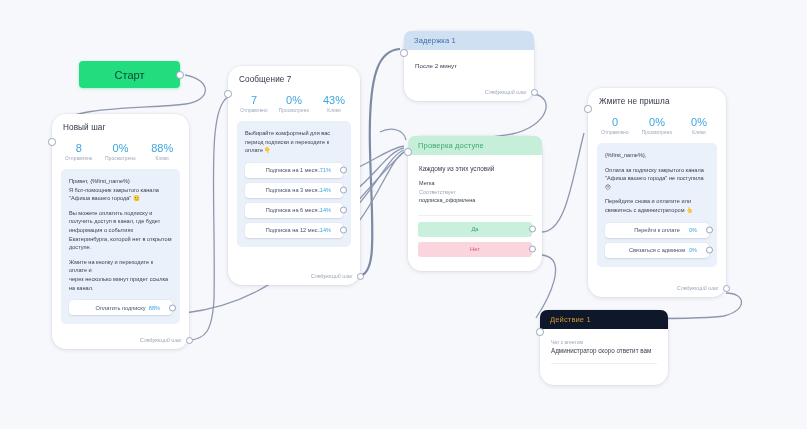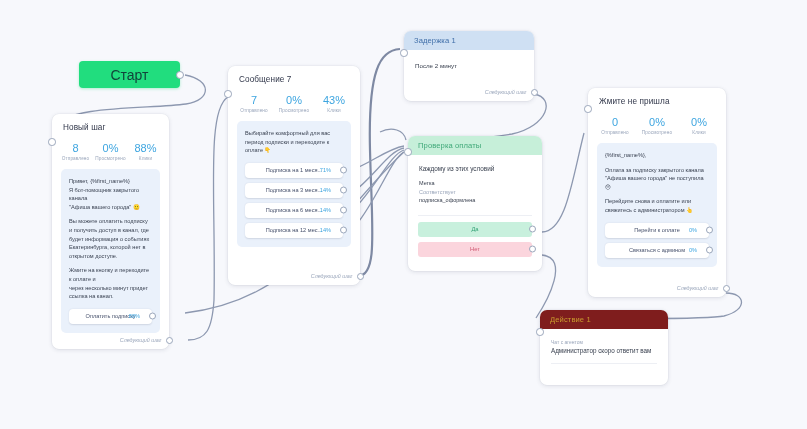--- a/index.html
+++ b/index.html
@@ -12,32 +12,32 @@
   #canvas{position:relative;width:807px;height:429px;background:#f7f8fc;}
 
   svg#wires{position:absolute;left:0;top:0;width:807px;height:429px;pointer-events:none;}
   .wire{fill:none;stroke:#8d98b0;stroke-width:1.3;}
   .wire-thick{fill:none;stroke:#7e89a3;stroke-width:2.2;}
 
   
   .node{
     position:absolute;
     background:#ffffff;
-    border-radius:7px;
+    border-radius:14px;
     box-shadow:0 1px 4px rgba(40,50,80,.13),0 0 0 .6px rgba(40,50,80,.05);
   }
   .node-title{
     font-size:8.2px;color:#31374a;padding:9px 11px 4px 11px;letter-spacing:.1px;
   }
   .node-head{
     font-size:7.6px;padding:5px 10px;border-radius:7px 7px 0 0;letter-spacing:.1px;
   }
   .head-blue{background:#cfe0f3;color:#3f6ea8;}
   .head-green{background:#c6efd9;color:#3fa878;}
-  .head-yellow{background:#7f1d1d;color:#c99a2e;}
+  .head-yellow{background:#0f172a;color:#c99a2e;}
 
   
   .stats{display:flex;padding:6px 6px 8px 6px;}
   .stat{flex:1;text-align:center;}
   .stat-val{font-size:11px;color:#3da5e0;line-height:13px;font-weight:400;}
   .stat-lbl{font-size:4.7px;color:#9aa6bb;margin-top:1px;letter-spacing:.1px;}
 
   
   .bubble{
     margin:0 9px 8px 9px;background:#eaf1fb;border-radius:5px;padding:8px 8px 9px 8px;
@@ -74,21 +74,21 @@
     position:absolute;left:-4px;top:24px;width:5.5px;height:5.5px;border-radius:50%;
     background:#fff;border:1px solid #9aa6bb;
   }
 
   
   #start{
     position:absolute;left:79px;top:61px;width:101px;height:27px;border-radius:4px;
     background:#21dd7e;display:flex;align-items:center;justify-content:center;
     box-shadow:0 1px 3px rgba(33,221,126,.35);
   }
-  #start .lbl{font-size:14px;color:#11443a;}
+  #start .lbl{font-size:11px;color:#11443a;}
   #start .out{
     position:absolute;right:-3.5px;top:50%;transform:translateY(-50%);
     width:6px;height:6px;border-radius:50%;background:#fff;border:1px solid #9aa6bb;
   }
 
   
   .cond-title{font-size:6.4px;color:#39404f;padding:10px 11px 7px 11px;}
   .cond-body{padding:0 11px 7px 11px;}
   .cond-body .k{font-size:5.5px;color:#39404f;line-height:8.5px;}
   .cond-body .v{font-size:5.5px;color:#9aa6bb;line-height:8.5px;}
@@ -142,21 +142,21 @@
     <path class="wire" d="M726,293 C746,293 748,310 724,316 C700,321 580,316 540,322"></path>
 
     <path class="wire" d="M380,132 C392,126 404,130 406,140"></path>
   </svg>
 
   <div id="start">
     <span class="lbl">Старт</span>
     <span class="out"></span>
   </div>
 
-  <div class="node" style="left:52px;top:114px;width:117px;height:235px;">
+  <div class="node" style="left:52px;top:114px;width:137px;height:235px;">
     <span class="port-in"></span>
     <div class="node-title">Новый шаг</div>
     <div class="stats">
       <div class="stat">
         <div class="stat-val">8</div>
         <div class="stat-lbl">Отправлено</div>
       </div>
       <div class="stat">
         <div class="stat-val">0%</div>
         <div class="stat-lbl">Просмотрено</div>
@@ -236,21 +236,21 @@
     <div class="node-head head-blue">Задержка 1</div>
     <div class="simple-body">После 2 минут</div>
     <div class="next">
       <span class="next-lbl">Следующий шаг</span>
       <span class="next-dot"></span>
     </div>
   </div>
 
   <div class="node" style="left:408px;top:136px;width:134px;height:135px;">
     <span class="port-in" style="top:12px;"></span>
-    <div class="node-head head-green">Проверка оплаты</div>
+    <div class="node-head head-green">Проверка доступе</div>
     <div class="cond-title">Каждому из этих условий</div>
     <div class="cond-body">
       <div class="k">Метка</div>
       <div class="v">Соответствует</div>
       <div class="t">подписка_оформлена</div>
     </div>
     <div class="cond-sep"></div>
     <div class="yn yn-yes">
       <span class="t">Да</span>
       <span class="dot"></span>

